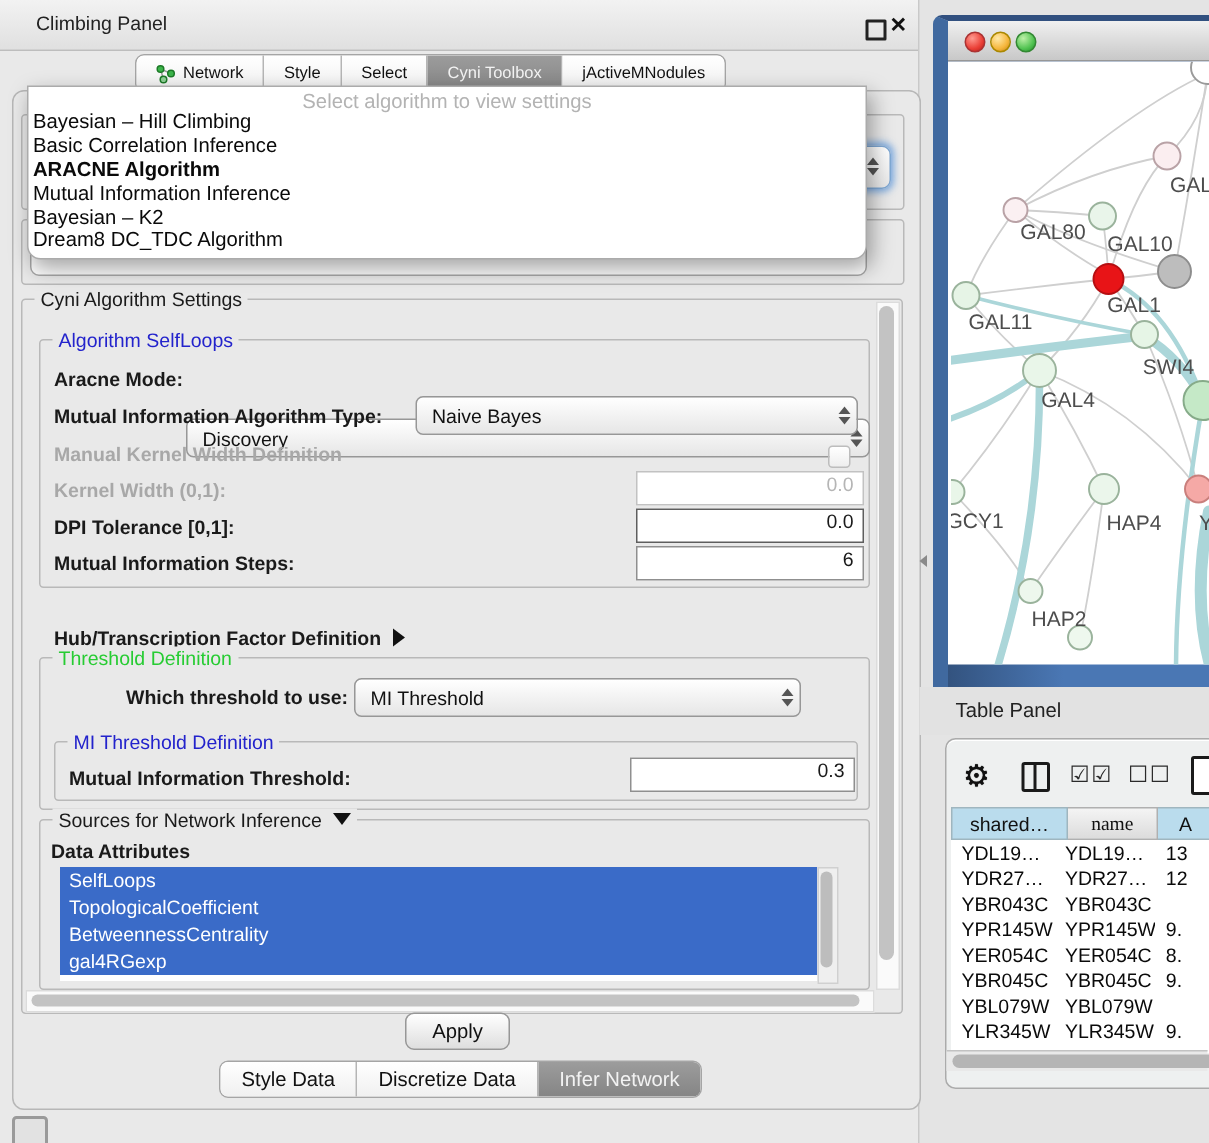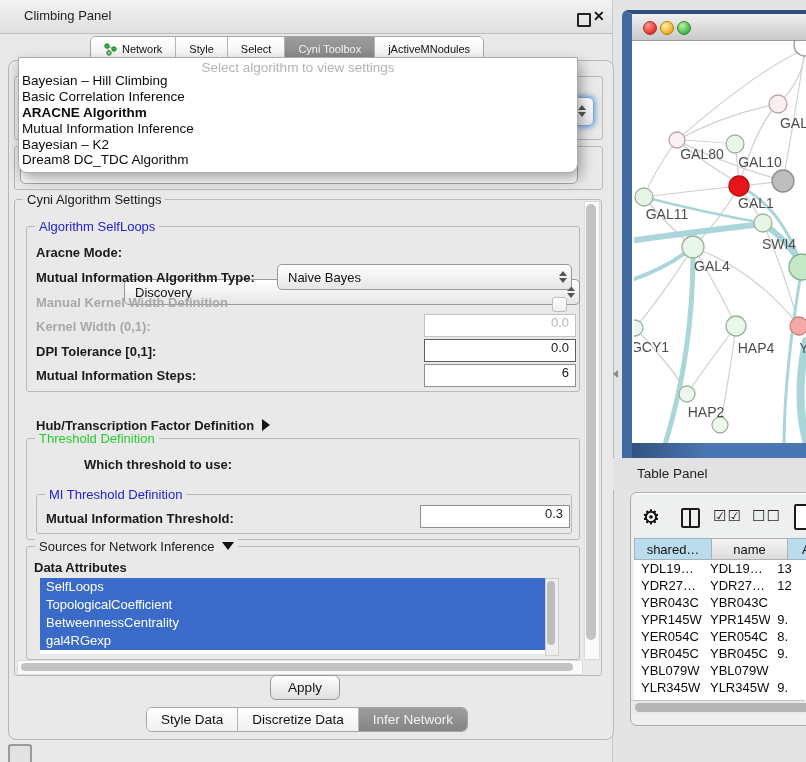--- a/index.html
+++ b/index.html
@@ -221,20 +221,27 @@
       </div>
 
     <div class="abs" style="left:36px;top:397px;margin-top:21px;">
       <span class="b">Hub/Transcription Factor Definition</span><span class="tri-right"></span>
     </div>
 
     <div class="abs groupbox" id="thr-box">
       <span class="grouptitle green-title">Threshold Definition</span>
     </div>
     <span class="abs b" style="left:84px;top:457px;">Which threshold to use:</span>
+    <div class="abs combo" style="left:236px;top:452px;width:296px;height:24px;">
+      <span class="val">MI Threshold</span>
+      <span class="spin">
+          <span class="tri-up"></span>
+          <span class="tri-dn"></span>
+        </span>
+    </div>
     <div class="abs groupbox" id="mithr-box">
       <span class="grouptitle blue-title">MI Threshold Definition</span>
     </div>
     <span class="abs b" style="left:46px;top:511px;">Mutual Information Threshold:</span>
     <div class="abs tfield" style="left:420px;top:505px;width:142px;height:21px;">
         <span>0.3</span>
       </div>
 
     <div class="abs groupbox" id="src-box">
       <span class="grouptitle"><span>Sources for Network Inference</span><span class="tri-down"></span></span>
@@ -344,21 +351,21 @@
 
   <div class="abs" id="table-window"></div>
   <span class="abs" id="gear-icon">⚙</span>
   <div class="abs" id="col-icon"></div>
   <span class="abs chk-pair" id="chk-on">☑☑</span>
   <span class="abs chk-pair" id="chk-off">☐☐</span>
   <div class="abs" id="doc-icon"></div>
 
   <div class="abs" id="thead">
       <div class="hcell" style="width: 78px;">shared…</div>
-      <div class="hcell name" style="width: 76px;">name</div>
+      <div class="hcell name" style="width: 60px; font-family: Liberation Serif, serif;">name</div>
       <div class="hcell" style="width: 40px; justify-content: flex-start; padding-left: 14px;">A</div>
     </div>
   <div class="abs" id="table-rows">
       <div class="trow">
         <span class="tcell" style="width: 78px;">YDL19…</span>
         <span class="tcell" style="width: 76px;">YDL19…</span>
         <span class="tcell" style="width: 40px;">13</span>
       </div>
       <div class="trow">
         <span class="tcell" style="width: 78px;">YDR27…</span>

